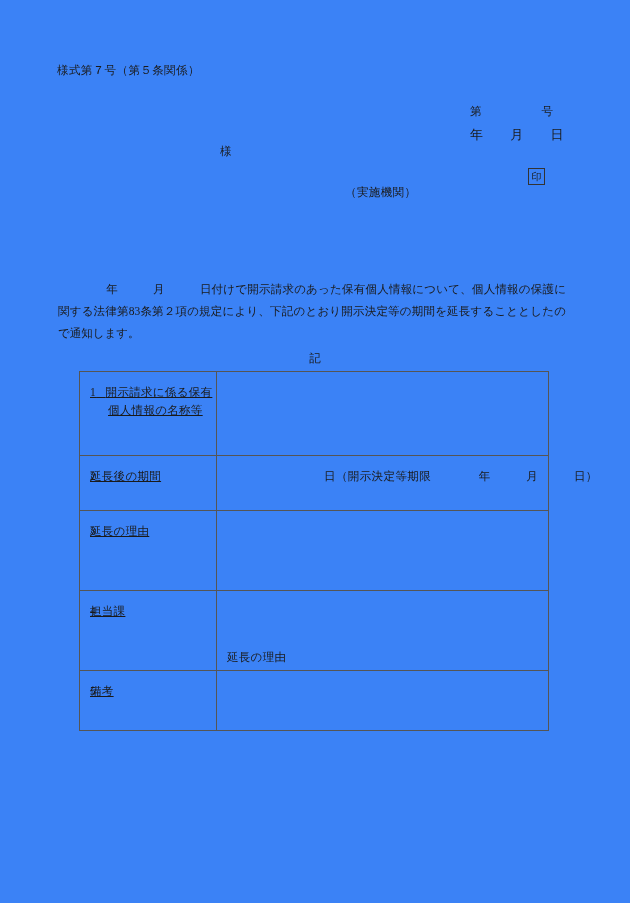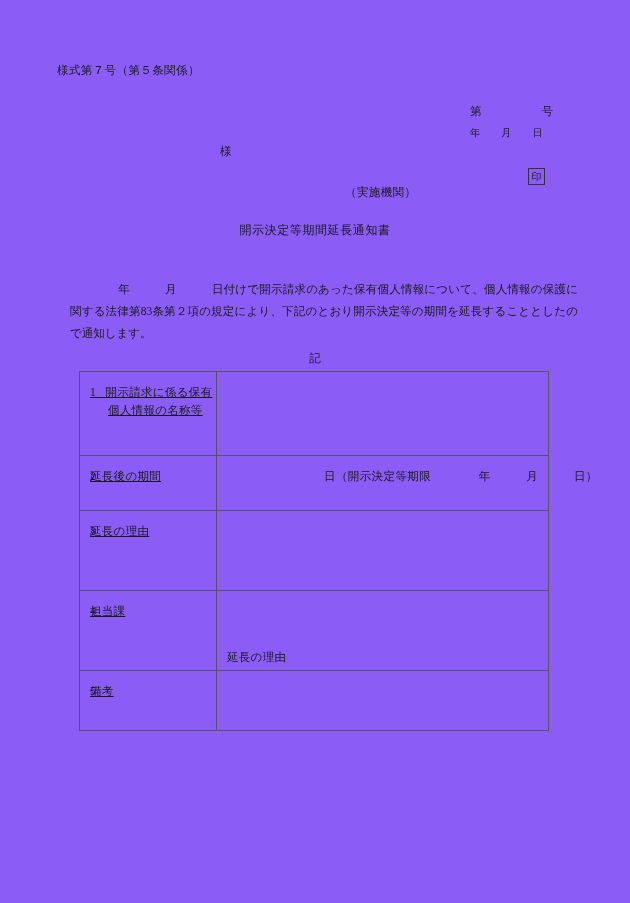--- a/index.html
+++ b/index.html
@@ -8,21 +8,21 @@
     background: #ffffff;
   }
   body {
     font-family: "Liberation Serif", "DejaVu Serif", serif;
     color: #1a1a1a;
   }
   #page {
     position: relative;
     width: 630px;
     height: 903px;
-    background: #8b5cf6;
+    background: #3b82f6;
     overflow: hidden;
     font-size: 11.5px;
     line-height: 1.6;
   }
 
   
   .abs { position: absolute; }
   .nowrap { white-space: pre; margin-top: 12px; }
 
   
@@ -34,21 +34,21 @@
   }
   #doc-number {
     left: 470px;
     top: 90px;
     font-size: 11.5px;
     letter-spacing: 0.4px;
   }
   #doc-date {
     left: 470px;
     top: 113px;
-    font-size: 10px;
+    font-size: 13px;
     letter-spacing: 0.4px;
   }
   #addressee {
     left: 220px;
     top: 142px;
     font-size: 11.5px;
   }
   #agency-line {
     left: 345px;
     top: 183px;
@@ -72,21 +72,21 @@
     left: 0;
     top: 221px;
     width: 630px;
     text-align: center;
     font-size: 12px;
     letter-spacing: 0.6px;
   }
 
   
   #body-text {
-    left: 70px;
+    left: 58px;
     top: 278px;
     width: 508px;
     font-size: 11.5px;
     line-height: 1.92;
     text-align: justify;
     text-justify: inter-ideograph;
   }
   #body-text .indent { display: inline-block; width: 48px; }
 
   
@@ -166,21 +166,20 @@
   <div class="abs nowrap" id="doc-number">第　　　　　号</div>
 
   <div class="abs nowrap" id="doc-date">年　　月　　日</div>
 
   <div class="abs" id="addressee">様</div>
 
   <div class="abs" id="agency-line">（実施機関）</div>
 
   <div class="abs" id="seal-box">印</div>
 
-  <div class="abs" id="doc-title">開示決定等期間延長通知書</div>
 
   <div class="abs" id="body-text">
     <span class="indent"></span><span>年　　　月　　　日付けで開示請求のあった保有個人情報について、個人情報の保護に</span><span>関する法律第83条第２項の規定により、下記のとおり開示決定等の期間を延長することとし</span><span>たので通知します。</span>
   </div>
 
   <div class="abs" id="ki-marker">記</div>
 
   <table class="abs" id="form-table">
     <tbody>
       <tr class="row-h1">

